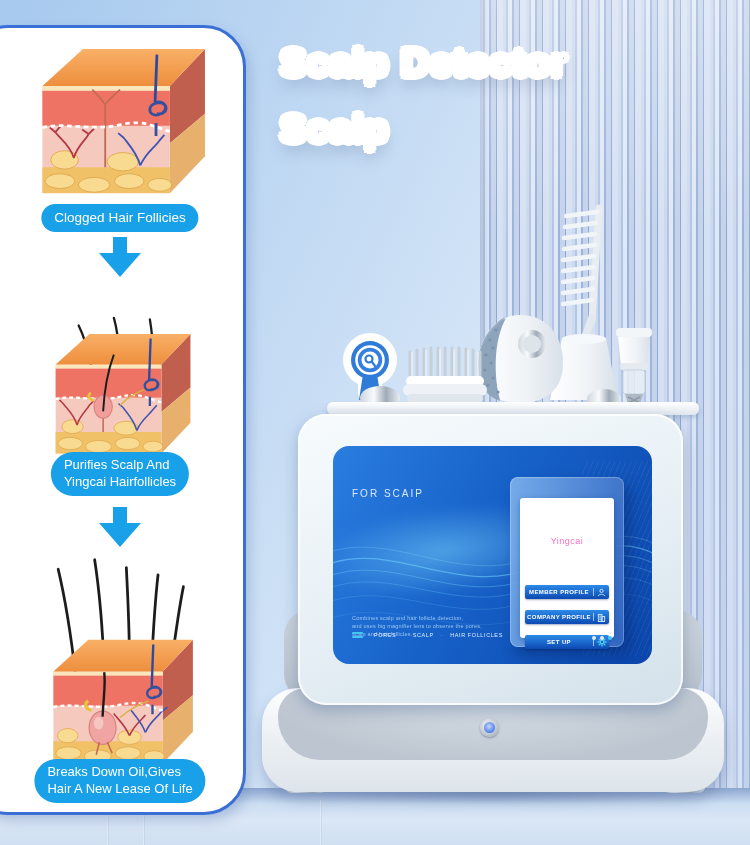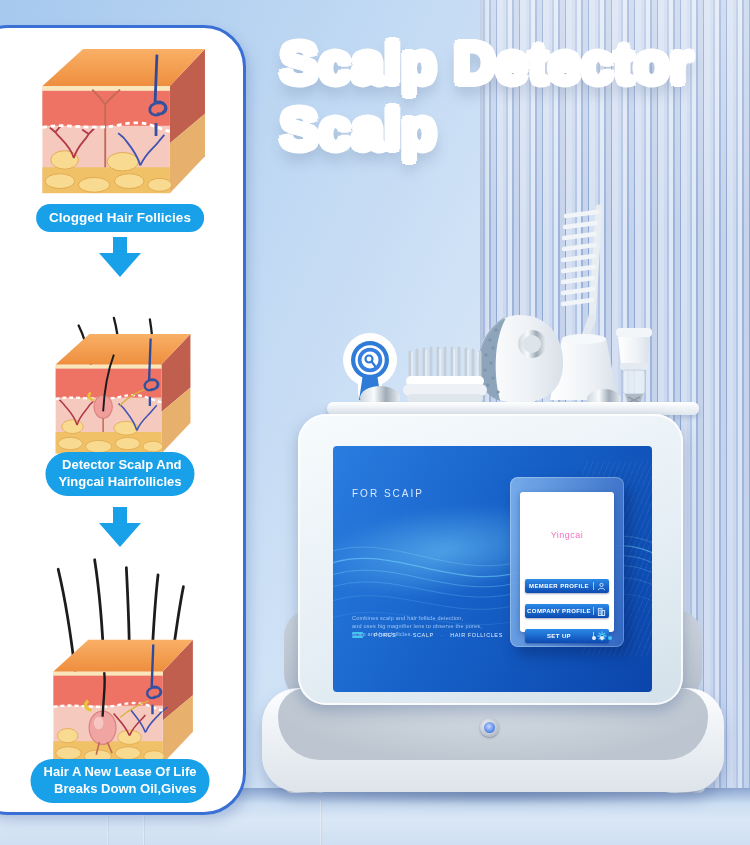--- a/index.html
+++ b/index.html
@@ -21,28 +21,28 @@
   .floor{position:absolute;left:0;top:788px;width:750px;height:57px;
     background:linear-gradient(180deg,#8da7cf 0px,#a9bfe0 7px,#ccdef2 16px,#dae7f6 32px,#cfdff1 57px);}
   .floor-seam{position:absolute;top:800px;width:2px;height:45px;background:linear-gradient(90deg,rgba(255,255,255,.6),rgba(140,165,205,.35));}
 
   
   .side-panel{position:absolute;left:-34px;top:25px;width:280px;height:790px;background:#fff;
     border:3px solid #3a6fd6;border-radius:42px;box-shadow:4px 6px 12px rgba(100,130,180,.35);}
   .panel-inner{position:absolute;left:34px;right:6px;top:0;bottom:0;}
   .diagram{position:absolute;left:50%;transform:translateX(-50%);}
   .pill{position:absolute;left:50%;transform:translateX(-50%);background:#18a0e8;color:#fff;
-    font-weight:bold;font-size:13px;line-height:1.3;text-align:right;white-space:nowrap;
+    font-weight:normal;font-size:13px;line-height:1.3;text-align:left;white-space:nowrap;
     padding:5px 13px;border-radius:22px;}
   .pill-1{font-size:13.5px;}
   .flow-arrow{position:absolute;left:50%;transform:translateX(-50%);}
 
   
   .headline{position:absolute;left:280px;top:30px;width:470px;z-index:6;}
-  .headline-line{display:inline-block;font-size:57px;font-weight:bold;letter-spacing:1px;line-height:66px;
+  .headline-line{display:inline-block;font-size:39px;font-weight:bold;letter-spacing:1px;line-height:66px;
     background:linear-gradient(90deg,#3ab2f7 0%,#1d64cf 100%);
     -webkit-background-clip:text;background-clip:text;color:transparent;
     text-shadow:-4px 0 0 #fff,4px 0 0 #fff,0 -4px 0 #fff,0 4px 0 #fff,
       -3px -3px 0 #fff,3px -3px 0 #fff,-3px 3px 0 #fff,3px 3px 0 #fff,
       0 10px 14px rgba(100,120,155,.45);}
 
   
   .attachments{position:absolute;left:320px;top:200px;z-index:4;}
   .shelf{position:absolute;left:327px;top:402px;width:372px;height:13px;border-radius:6px;z-index:5;
     background:linear-gradient(180deg,#ffffff,#dfe7ee);box-shadow:0 3px 4px rgba(130,155,190,.45);}
@@ -57,41 +57,41 @@
   .base-top{position:absolute;left:278px;top:688px;width:430px;height:72px;border-radius:28px 28px 42px 42px;z-index:8;
     background:radial-gradient(ellipse at 50% 10%,#d8dfe6,#bdc6d0 75%);}
   .power-button{position:absolute;left:480px;top:718px;width:19px;height:19px;border-radius:50%;z-index:9;
     background:radial-gradient(circle at 40% 35%,#f5f8fb,#9aa6b2);box-shadow:0 1px 2px rgba(60,80,110,.5);}
   .power-button::after{content:"";position:absolute;left:4px;top:4px;width:11px;height:11px;border-radius:50%;
     background:radial-gradient(circle at 45% 40%,#c9d9ff,#4d7fe8 70%,#2c5bd0);}
 
   .tablet{position:absolute;left:298px;top:414px;width:385px;height:291px;border-radius:28px;z-index:10;
     background:linear-gradient(160deg,#f7fbfd,#e6eff5 55%,#d4e1ea);
     box-shadow:0 6px 16px rgba(80,105,150,.4), inset 0 0 0 2px rgba(255,255,255,.8);}
-  .screen{position:absolute;left:35px;top:32px;width:319px;height:246px;border-radius:4px;overflow:hidden;
+  .screen{position:absolute;left:35px;top:32px;width:319px;height:218px;border-radius:16px;overflow:hidden;
     background:linear-gradient(118deg,#2b7de0 0%,#1763ca 42%,#0b45ab 100%);}
   .screen-streak{position:absolute;left:-20px;top:60px;width:260px;height:90px;transform:rotate(-7deg);
     background:radial-gradient(ellipse at center,rgba(130,220,255,.5),rgba(130,220,255,0) 70%);filter:blur(4px);}
   .screen-hatch{position:absolute;right:0;top:15px;width:70px;height:195px;opacity:.6;
     background:repeating-linear-gradient(113deg,rgba(255,255,255,.09) 0 1px,transparent 1px 5px);}
   .screen-waves{position:absolute;left:0;top:0;}
   .screen-eyebrow{position:absolute;left:19px;top:42px;font-size:10px;letter-spacing:2px;color:#d8e9ff;}
   .screen-heading{position:absolute;left:18px;top:53px;font-size:28px;font-weight:bold;letter-spacing:.5px;color:#fff;
     text-shadow:0 0 8px rgba(120,200,255,.5);}
   .screen-desc{position:absolute;left:19px;top:169px;font-size:5.5px;line-height:1.45;color:#9cc4f2;letter-spacing:.2px;}
   .screen-nav{position:absolute;left:19px;top:186px;display:flex;align-items:center;gap:7px;
     font-size:5.5px;letter-spacing:.6px;color:#dcebff;}
   .menu-icon{display:flex;flex-direction:column;gap:2px;margin-right:4px;}
   .menu-icon i{display:block;width:11px;height:2px;background:#41c7f0;border-radius:1px;}
   .nav-sep{color:#9cc4f2;}
 
   .phone{position:absolute;left:177px;top:31px;width:114px;height:170px;border-radius:8px;
     background:linear-gradient(100deg,rgba(128,180,238,.9),rgba(52,105,195,.92));
     box-shadow:6px 8px 14px rgba(5,30,90,.4), inset 0 0 0 1px rgba(255,255,255,.25);}
-  .card{position:absolute;left:10px;top:15px;width:94px;height:140px;background:#fff;border-radius:3px;
+  .card{position:absolute;left:10px;top:21px;width:94px;height:140px;background:#fff;border-radius:3px;
     box-shadow:0 2px 6px rgba(10,40,110,.35);display:flex;flex-direction:column;align-items:center;gap:32px;}
   .brand-name{font-size:9px;color:#f070c2;letter-spacing:.5px;margin-top:1px;}
   .card-buttons{display:flex;flex-direction:column;gap:11px;margin-top:7px;align-items:center;}
   .card-btn{width:84px;height:14px;display:flex;align-items:center;border-radius:2px;
     background:linear-gradient(180deg,#2b8ae8,#0c4ab2);box-shadow:0 1px 2px rgba(0,20,80,.35);}
   .card-btn .lbl{flex:1;text-align:center;font-size:6px;font-weight:bold;color:#fff;letter-spacing:.4px;}
   .card-btn .div{width:1px;height:8px;background:rgba(255,255,255,.6);}
   .card-btn .ico{width:15px;display:flex;align-items:center;justify-content:center;}
   .pager-dots{position:absolute;right:12px;bottom:7px;display:flex;gap:4px;}
   .pager-dot{width:4px;height:4px;border-radius:50%;background:#e6edf7;}
@@ -193,21 +193,21 @@
         <path d="M100,170 C112,158 124,152 136,148" stroke="#d8b23c" stroke-width="1.8" fill="none"></path>
         <path d="M140,83 L138,137" stroke="#2e4a9e" stroke-width="3" fill="none"></path>
         <path d="M138,137 c12,-4 16,10 4,13 c-12,3 -14,-12 0,-13 c12,0 10,14 -2,12 M139,159 L139,171" fill="none" stroke="#33519f" stroke-width="3"></path>
         <path d="M66,164 c-7,-2 -9,-7 -4,-10" stroke="#e8c23a" stroke-width="3.5" fill="none"></path>
         <ellipse cx="78" cy="172" rx="12" ry="15" fill="#f19d99" stroke="#da8280" stroke-width="1.5"></ellipse>
         <path d="M78,178 C80,140 86,120 92,104" stroke="#1c1c1c" stroke-width="2.5" fill="none"></path>
         <path d="M78,187 L78,205" stroke="#c46a54" stroke-width="2" fill="none"></path>
       </svg>
 
       <div class="pill" style="top:424px;">
-        <div>Detector Scalp And</div>
+        <div>Purifies Scalp And</div>
         <div>Yingcai Hairfollicles</div>
       </div>
 
       <svg class="flow-arrow" style="top:479px;" width="46" height="40" viewBox="0 0 46 40">
         <polygon points="16,0 30,0 30,16 44,16 23,40 2,16 16,16" fill="#18a0e8"></polygon>
       </svg>
 
       <svg class="diagram" style="top:527px;" width="190" height="210" viewBox="0 0 200 265">
         <defs>
           <linearGradient id="topg3" x1="0" y1="0" x2="0" y2="1">
@@ -248,22 +248,22 @@
         <path d="M142,113 L140,167" stroke="#2e4a9e" stroke-width="3" fill="none"></path>
         <path d="M140,167 c12,-4 16,10 4,13 c-12,3 -14,-12 0,-13 c12,0 10,14 -2,12 M141,189 L141,201" fill="none" stroke="#33519f" stroke-width="3"></path>
         <path d="M64,196 c-8,-2 -10,-8 -4,-12" stroke="#e8c23a" stroke-width="4" fill="none"></path>
         <ellipse cx="78" cy="218" rx="17" ry="21" fill="#f0a5a3" stroke="#da8280" stroke-width="1.5"></ellipse>
         <ellipse cx="73" cy="212" rx="6" ry="8" fill="#f7c6c2"></ellipse>
         <path d="M78,204 C80,170 82,160 80,148" stroke="#1c1c1c" stroke-width="3" fill="none"></path>
         <path d="M74,236 L70,252 M84,236 L90,250" stroke="#c46a54" stroke-width="2" fill="none"></path>
       </svg>
 
       <div class="pill" style="top:731px;">
+        <div>Breaks Down Oil,Gives</div>
         <div>Hair A New Lease Of Life</div>
-        <div>Breaks Down Oil,Gives</div>
       </div>
 
     </div>
   </div>
 
   <div class="headline">
     <div><span class="headline-line">Scalp Detector</span></div>
     <div><span class="headline-line">Scalp</span></div>
   </div>
 

